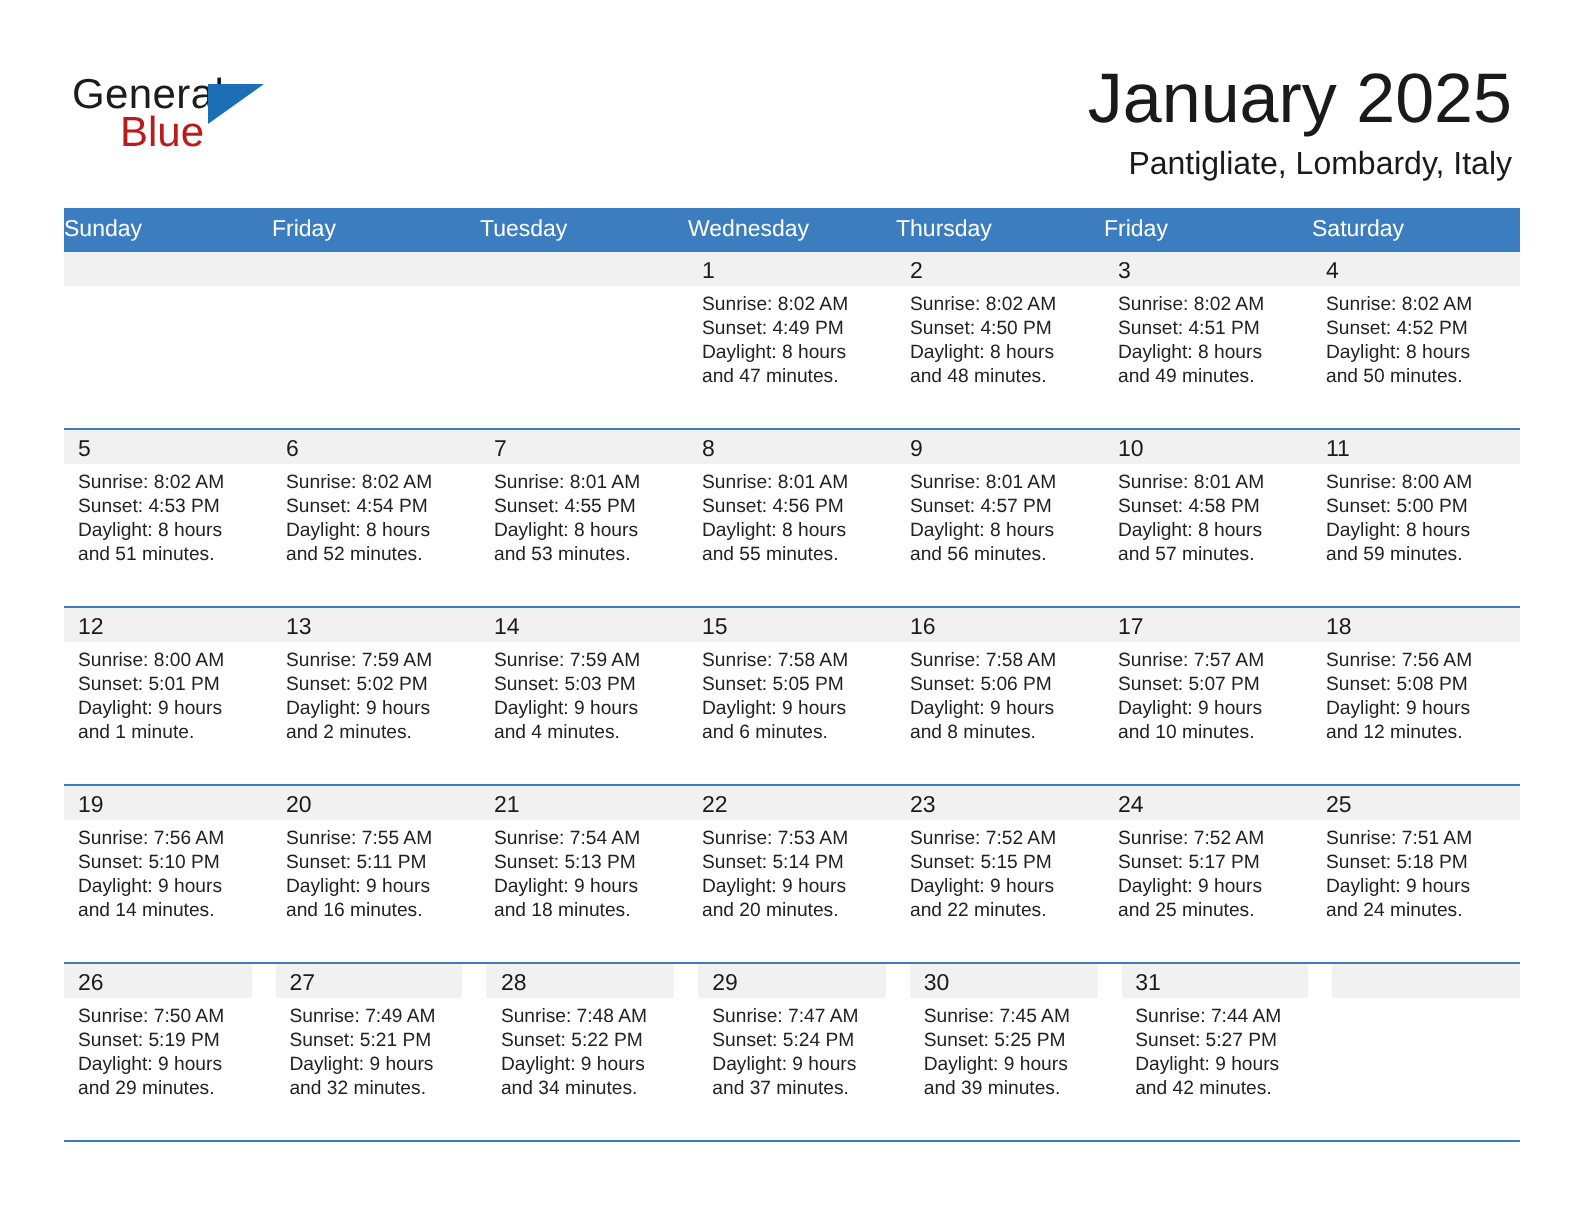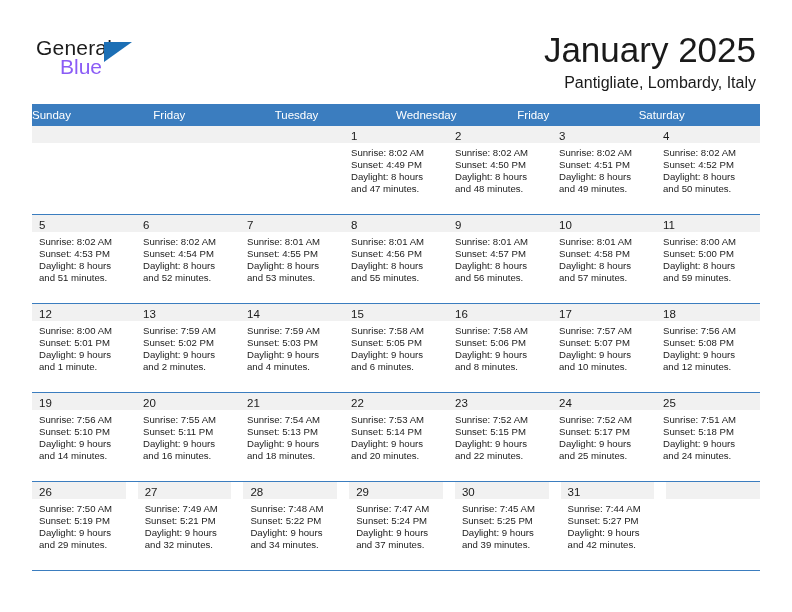--- a/index.html
+++ b/index.html
@@ -42,21 +42,21 @@
     font-size: 21px;
     letter-spacing: 0.2px;
     color: #1c1c1c;
     font-family: "Liberation Sans", sans-serif;
   }
   .logo-blue {
     position: absolute;
     left: 24px;
     top: 19px;
     font-size: 21px;
-    color: #8b5cf6;
+    color: #b91c1c;
     font-family: "Liberation Sans", sans-serif;
   }
   .logo-tri {
     position: absolute;
     left: 68px;
     top: 6px;
     width: 0;
     height: 0;
     border-top: 20px solid #1c6fb5;
     border-right: 28px solid transparent;
@@ -152,20 +152,21 @@
     <div class="title">January 2025</div>
     <div class="subtitle">Pantigliate, Lombardy, Italy</div>
   </div>
 
   <div class="calendar">
     <div class="weekday-row" id="weekday-row">
         <div class="weekday">Sunday</div>
         <div class="weekday">Friday</div>
         <div class="weekday">Tuesday</div>
         <div class="weekday">Wednesday</div>
+        <div class="weekday">Thursday</div>
         <div class="weekday">Friday</div>
         <div class="weekday">Saturday</div>
       </div>
     <div id="weeks-container">
         <div class="week">
           <div class="cell empty">
             <div class="daynum-band"><span class="daynum"></span></div>
           </div>
           <div class="cell empty">
             <div class="daynum-band"><span class="daynum"></span></div>

